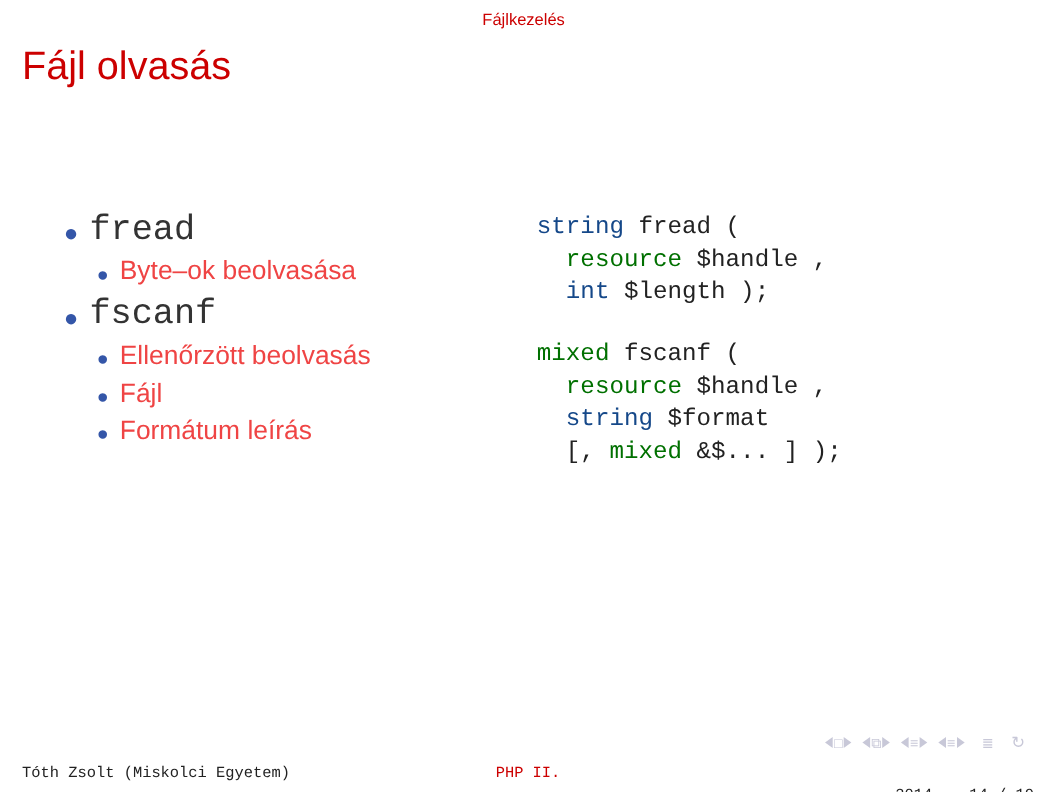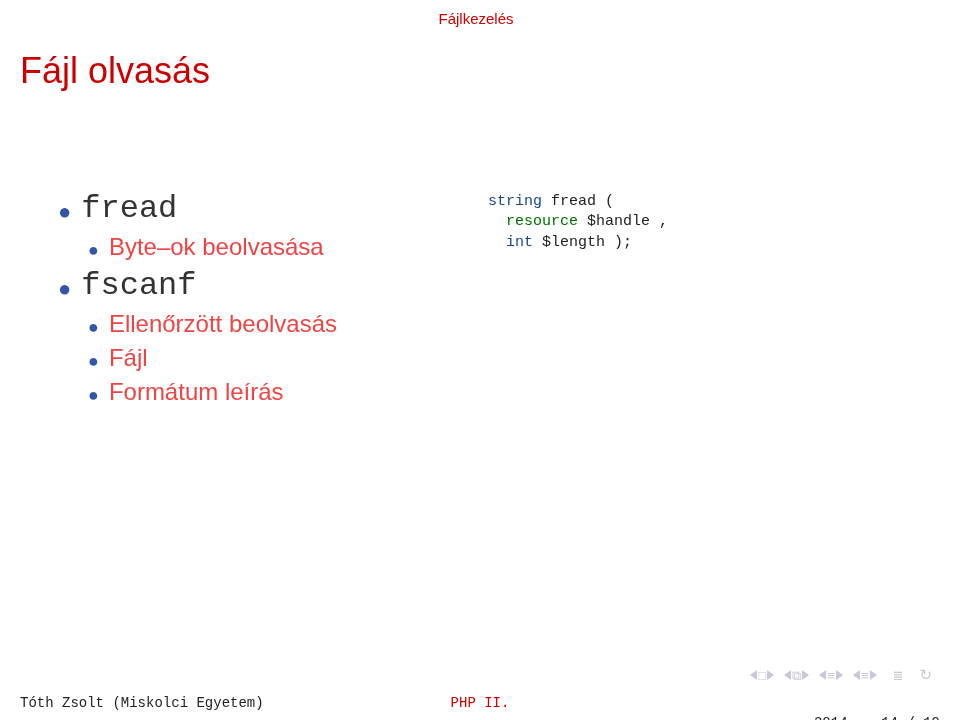--- a/index.html
+++ b/index.html
@@ -12,21 +12,21 @@
     width: 100%;
     text-align: center;
   }
   .section-label {
     font-size: 15px;
     color: #cc0000;
     font-weight: normal;
   }
   .title-area {
     position: absolute;
-    top: 50px;
+    top: 39px;
     left: 20px;
   }
   .slide-title {
     font-size: 36px;
     color: #cc0000;
     font-weight: normal;
   }
   .content-area {
     position: absolute;
     top: 190px;
@@ -70,21 +70,21 @@
     font-size: 32px;
     color: #333;
   }
   .body-text {
     font-family: sans-serif;
     font-size: 24px;
     color: #ef4444;
   }
   .code-block {
     font-family: "Courier New", monospace;
-    font-size: 15px;
+    font-size: 22px;
     line-height: 1.35;
     white-space: pre;
     color: #222;
   }
   .kw-blue { color: #154889; }
   .kw-green { color: #007000; }
   .footer {
     position: absolute;
     bottom: 0;
     left: 0;
@@ -161,20 +161,24 @@
         </div>
         <div class="item-l2">
           <span class="bullet bullet-l2">●</span>
           <span class="body-text">Formátum leírás</span>
         </div>
       </div>
     <div class="right-col">
       <div class="code-block" id="code-block-1"><span class="kw-blue">string</span><span> fread (</span>
 <span>  </span><span class="kw-green">resource</span><span> $handle ,</span>
 <span>  </span><span class="kw-blue">int</span><span> $length );</span></div>
+      <div class="code-block" id="code-block-2" style="margin-top:26px;"><span class="kw-green">mixed</span><span> fscanf (</span>
+<span>  </span><span class="kw-green">resource</span><span> $handle ,</span>
+<span>  </span><span class="kw-blue">string</span><span> $format</span>
+<span>  [, </span><span class="kw-green">mixed</span><span> &amp;$... ] );</span></div>
     </div>
   </div>
 
   <div class="nav-bar">
     <span class="nav-group">
       <span class="tri-left"></span>
       <span class="nav-glyph">□</span>
       <span class="tri-right"></span>
     </span>
     <span class="nav-group">

